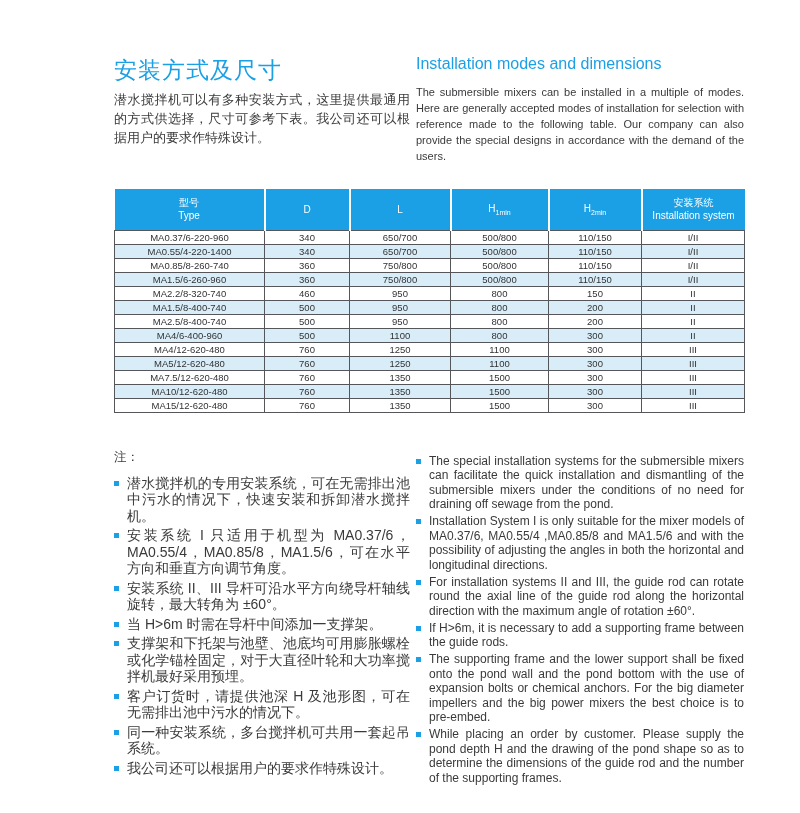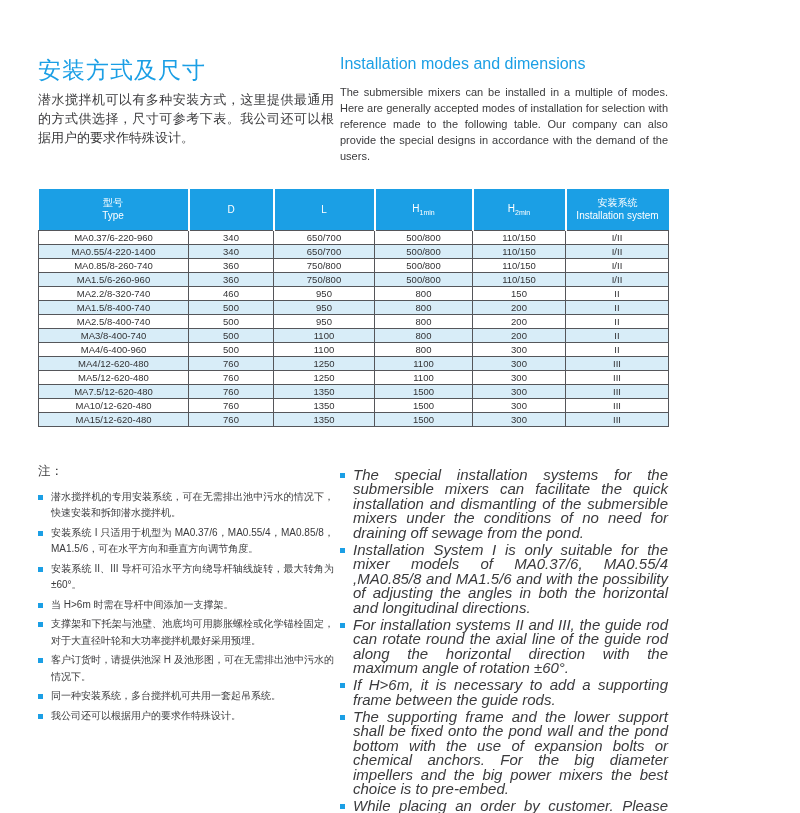--- a/index.html
+++ b/index.html
@@ -8,21 +8,21 @@
     --border:#55565a;
     --text:#3a3a3c;
   }
   *{margin:0;padding:0;box-sizing:border-box;}
   html,body{background:#fff;}
   body{
     width:800px;height:813px;overflow:hidden;
     font-family:"Liberation Sans","DejaVu Sans",sans-serif;
     color:var(--text);
   }
-  .page{width:800px;height:813px;padding:55px 80px 0 38px;position:relative;}
+  .page{width:800px;height:813px;padding:55px 80px 0 114px;position:relative;}
   .cols{display:flex;}
   .col-left{width:296px;margin-right:6px;flex:none;}
   .col-right{width:328px;flex:none;}
 
   .zh-title{font-size:23px;font-weight:400;color:var(--accent);letter-spacing:1px;}
   .en-title{font-size:16px;font-weight:400;color:var(--accent);}
   .zh-intro{margin-top:4px;font-size:13px;line-height:19px;text-align:justify;}
   .en-intro{margin-top:11px;font-size:11px;line-height:16px;text-align:justify;}
 
   .table-wrap{margin-top:25px;}
@@ -42,24 +42,24 @@
     color:#323234;white-space:nowrap;overflow:hidden;
   }
   .dim-table tbody tr:nth-child(even){background:var(--row-alt);}
 
   .notes-row{display:flex;margin-top:36px;}
   .note-label-zh{font-size:12.5px;}
   .note-label-en{font-size:11.5px;}
   ul.notes{list-style:none;margin-top:9px;}
   ul.notes li{position:relative;padding-left:13px;}
   ul.notes .bullet{position:absolute;left:0;width:5px;height:5px;background:var(--accent);display:block;}
-  ul.notes-zh li{font-size:10px;line-height:16.5px;margin-bottom:3px;text-align:justify;}
+  ul.notes-zh li{font-size:14px;line-height:16.5px;margin-bottom:3px;text-align:justify;}
   ul.notes-zh .bullet{top:6px;}
   ul.notes-en{margin-top:5px;}
-  ul.notes-en li{font-size:15px;line-height:14.5px;margin-bottom:2.5px;text-align:justify;font-style:italic;}
+  ul.notes-en li{font-size:12px;line-height:14.5px;margin-bottom:2.5px;text-align:justify;}
   ul.notes-en .bullet{top:5px;}
 </style>
 </head>
 <body>
 
 <div class="page">
 
   <div class="cols">
     <div class="col-left">
       <div class="zh-title">安装方式及尺寸</div>
@@ -143,28 +143,20 @@
             <td>500</td>
             <td>950</td>
             <td>800</td>
             <td>200</td>
             <td>II</td>
           </tr>
           <tr>
             <td>MA2.5/8-400-740</td>
             <td>500</td>
             <td>950</td>
-            <td>800</td>
-            <td>200</td>
-            <td>II</td>
-          </tr>
-          <tr>
-            <td>MA3/8-400-740</td>
-            <td>500</td>
-            <td>1100</td>
             <td>800</td>
             <td>200</td>
             <td>II</td>
           </tr>
           <tr>
             <td>MA4/6-400-960</td>
             <td>500</td>
             <td>1100</td>
             <td>800</td>
             <td>300</td>

